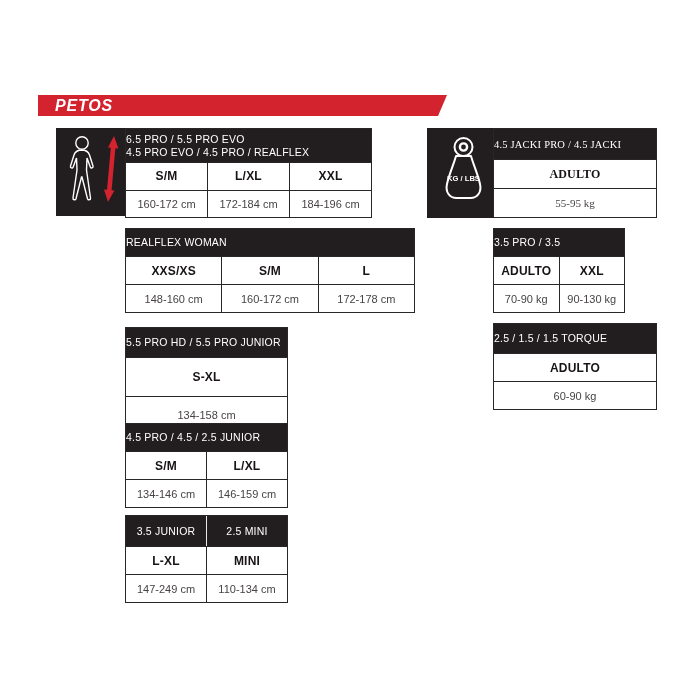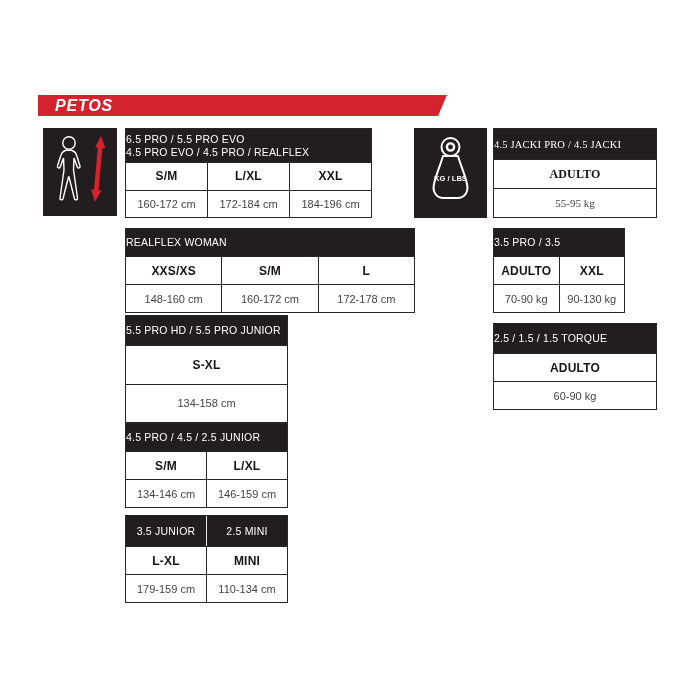--- a/index.html
+++ b/index.html
@@ -20,21 +20,21 @@
     clip-path:polygon(0 0,100% 0,calc(100% - 9px) 100%,0 100%);
     display:flex;align-items:center;
   }
   .banner-title{
     color:#fff;font-size:16px;font-weight:bold;font-style:italic;
     letter-spacing:.8px;padding-left:17px;line-height:21px;
   }
   
   .icon-box{
     position:absolute;background:var(--black);
-    display:flex;align-items:center;justify-content:center;
+    display:flex;align-items:center;justify-content:center;margin-left:13px;
   }
   #height-box{left:43px;top:128px;width:74px;height:88px;}
   #weight-box{left:414px;top:128px;width:73px;height:90px;}
   
   .table{
     position:absolute;display:flex;flex-direction:column;
     border:1px solid var(--border);box-sizing:border-box;background:#fff;
   }
   .thead{
     background:var(--black);color:#fff;flex:0 0 auto;
@@ -148,21 +148,21 @@
     <div class="trow sizes">
       <div class="cell">ADULTO</div>
       <div class="cell">XXL</div>
     </div>
     <div class="trow ranges">
       <div class="cell">70-90 kg</div>
       <div class="cell">90-130 kg</div>
     </div>
   </div>
 
-  <div class="table" style="left:125px;top:315px;width:163px;height:108px;">
+  <div class="table" style="left:125px;top:327px;width:163px;height:108px;">
     <div class="thead" style="height:29px;">
       <div>5.5 PRO HD / 5.5 PRO JUNIOR</div>
     </div>
     <div class="trow sizes">
       <div class="cell">S-XL</div>
     </div>
     <div class="trow ranges">
       <div class="cell">134-158 cm</div>
     </div>
   </div>
@@ -196,18 +196,18 @@
   <div class="table" style="left:125px;top:515px;width:163px;height:88px;">
     <div class="thead thead-split" style="height:30px;">
       <div class="hcell">3.5 JUNIOR</div>
       <div class="hcell">2.5 MINI</div>
     </div>
     <div class="trow sizes">
       <div class="cell">L-XL</div>
       <div class="cell">MINI</div>
     </div>
     <div class="trow ranges">
-      <div class="cell">179-159 cm</div>
+      <div class="cell">147-249 cm</div>
       <div class="cell">110-134 cm</div>
     </div>
   </div>
 
 </div>
 
 </body></html>

